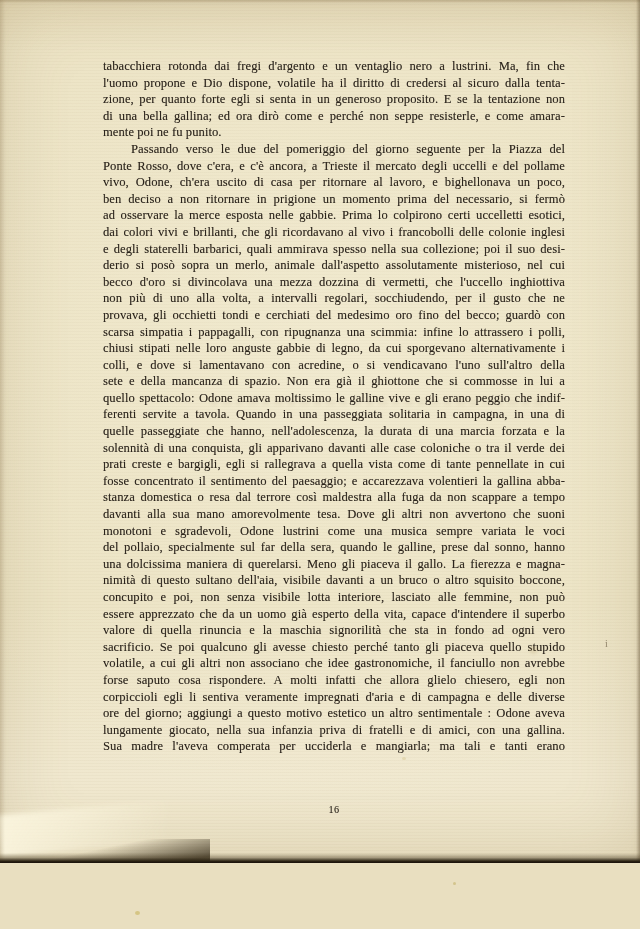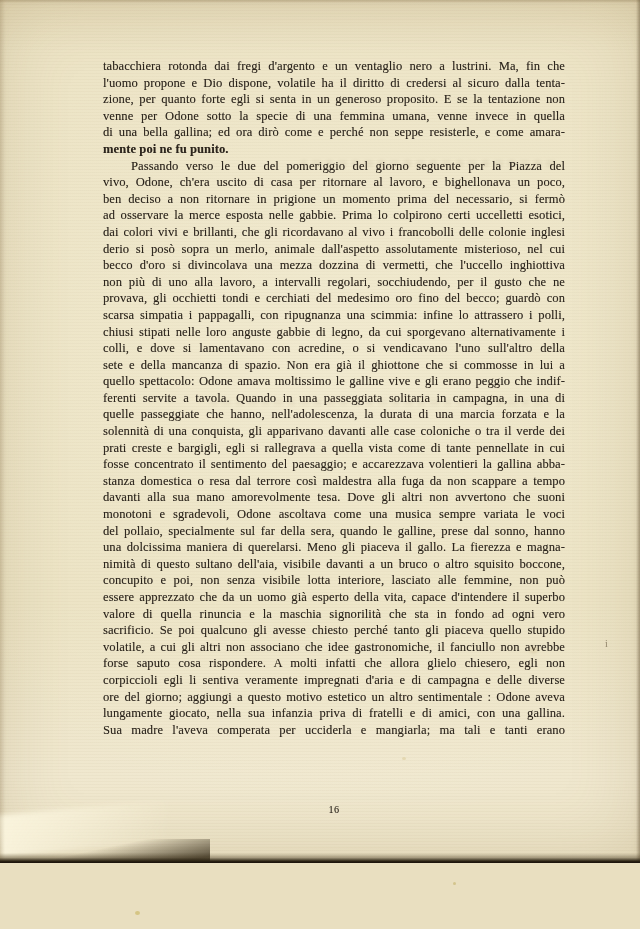--- a/index.html
+++ b/index.html
@@ -33,21 +33,21 @@
     line-height: 16.6px;
     letter-spacing: 0.1px;
   }
   .paragraph { margin: 0; }
   .line {
     text-align: justify;
     text-align-last: justify;
     white-space: normal;
     text-shadow: 0.2px 0.2px 0 rgba(43,36,28,0.35);
   }
-  .line.short { text-align-last: left; font-weight: bold; }
+  .line.short { text-align-last: left; }
   .line.indent { padding-left: 28px; }
   .page-number {
     position: absolute;
     left: 103px;
     width: 462px;
     top: 804px;
     text-align: center;
     font-size: 10px;
     letter-spacing: 0.5px;
     text-shadow: 0.2px 0.2px 0 rgba(43,36,28,0.35);
@@ -104,47 +104,48 @@
 
 <main class="page">
   <div class="showthrough s1"></div>
   <div class="showthrough s2"></div>
 
   <section class="text-block" id="text-block">
       <div class="paragraph">
         <div class="line">tabacchiera rotonda dai fregi d'argento e un ventaglio nero a lustrini. Ma, fin che</div>
         <div class="line">l'uomo propone e Dio dispone, volatile ha il diritto di credersi al sicuro dalla tenta-</div>
         <div class="line">zione, per quanto forte egli si senta in un generoso proposito. E se la tentazione non</div>
-        <div class="line">venne per Odone sotto la specie di una femmina umana, venne invece in quella</div>
         <div class="line">di una bella gallina; ed ora dirò come e perché non seppe resisterle, e come amara-</div>
         <div class="line short">mente poi ne fu punito.</div>
       </div>
       <div class="paragraph">
         <div class="line indent">Passando verso le due del pomeriggio del giorno seguente per la Piazza del</div>
+        <div class="line">Ponte Rosso, dove c'era, e c'è ancora, a Trieste il mercato degli uccelli e del pollame</div>
         <div class="line">vivo, Odone, ch'era uscito di casa per ritornare al lavoro, e bighellonava un poco,</div>
         <div class="line">ben deciso a non ritornare in prigione un momento prima del necessario, si fermò</div>
         <div class="line">ad osservare la merce esposta nelle gabbie. Prima lo colpirono certi uccelletti esotici,</div>
         <div class="line">dai colori vivi e brillanti, che gli ricordavano al vivo i francobolli delle colonie inglesi</div>
+        <div class="line">e degli staterelli barbarici, quali ammirava spesso nella sua collezione; poi il suo desi-</div>
         <div class="line">derio si posò sopra un merlo, animale dall'aspetto assolutamente misterioso, nel cui</div>
         <div class="line">becco d'oro si divincolava una mezza dozzina di vermetti, che l'uccello inghiottiva</div>
-        <div class="line">non più di uno alla lavoro, a intervalli regolari, socchiudendo, per il gusto che ne</div>
+        <div class="line">non più di uno alla volta, a intervalli regolari, socchiudendo, per il gusto che ne</div>
         <div class="line">provava, gli occhietti tondi e cerchiati del medesimo oro fino del becco; guardò con</div>
         <div class="line">scarsa simpatia i pappagalli, con ripugnanza una scimmia: infine lo attrassero i polli,</div>
         <div class="line">chiusi stipati nelle loro anguste gabbie di legno, da cui sporgevano alternativamente i</div>
         <div class="line">colli, e dove si lamentavano con acredine, o si vendicavano l'uno sull'altro della</div>
         <div class="line">sete e della mancanza di spazio. Non era già il ghiottone che si commosse in lui a</div>
         <div class="line">quello spettacolo: Odone amava moltissimo le galline vive e gli erano peggio che indif-</div>
         <div class="line">ferenti servite a tavola. Quando in una passeggiata solitaria in campagna, in una di</div>
         <div class="line">quelle passeggiate che hanno, nell'adolescenza, la durata di una marcia forzata e la</div>
         <div class="line">solennità di una conquista, gli apparivano davanti alle case coloniche o tra il verde dei</div>
         <div class="line">prati creste e bargigli, egli si rallegrava a quella vista come di tante pennellate in cui</div>
         <div class="line">fosse concentrato il sentimento del paesaggio; e accarezzava volentieri la gallina abba-</div>
         <div class="line">stanza domestica o resa dal terrore così maldestra alla fuga da non scappare a tempo</div>
         <div class="line">davanti alla sua mano amorevolmente tesa. Dove gli altri non avvertono che suoni</div>
-        <div class="line">monotoni e sgradevoli, Odone ascoltava come una musica sempre variata le voci</div>
+        <div class="line">monotoni e sgradevoli, Odone lustrini come una musica sempre variata le voci</div>
         <div class="line">del pollaio, specialmente sul far della sera, quando le galline, prese dal sonno, hanno</div>
         <div class="line">una dolcissima maniera di querelarsi. Meno gli piaceva il gallo. La fierezza e magna-</div>
         <div class="line">nimità di questo sultano dell'aia, visibile davanti a un bruco o altro squisito boccone,</div>
         <div class="line">concupito e poi, non senza visibile lotta interiore, lasciato alle femmine, non può</div>
         <div class="line">essere apprezzato che da un uomo già esperto della vita, capace d'intendere il superbo</div>
         <div class="line">valore di quella rinuncia e la maschia signorilità che sta in fondo ad ogni vero</div>
         <div class="line">sacrificio. Se poi qualcuno gli avesse chiesto perché tanto gli piaceva quello stupido</div>
         <div class="line">volatile, a cui gli altri non associano che idee gastronomiche, il fanciullo non avrebbe</div>
         <div class="line">forse saputo cosa rispondere. A molti infatti che allora glielo chiesero, egli non</div>
         <div class="line">corpiccioli egli li sentiva veramente impregnati d'aria e di campagna e delle diverse</div>

